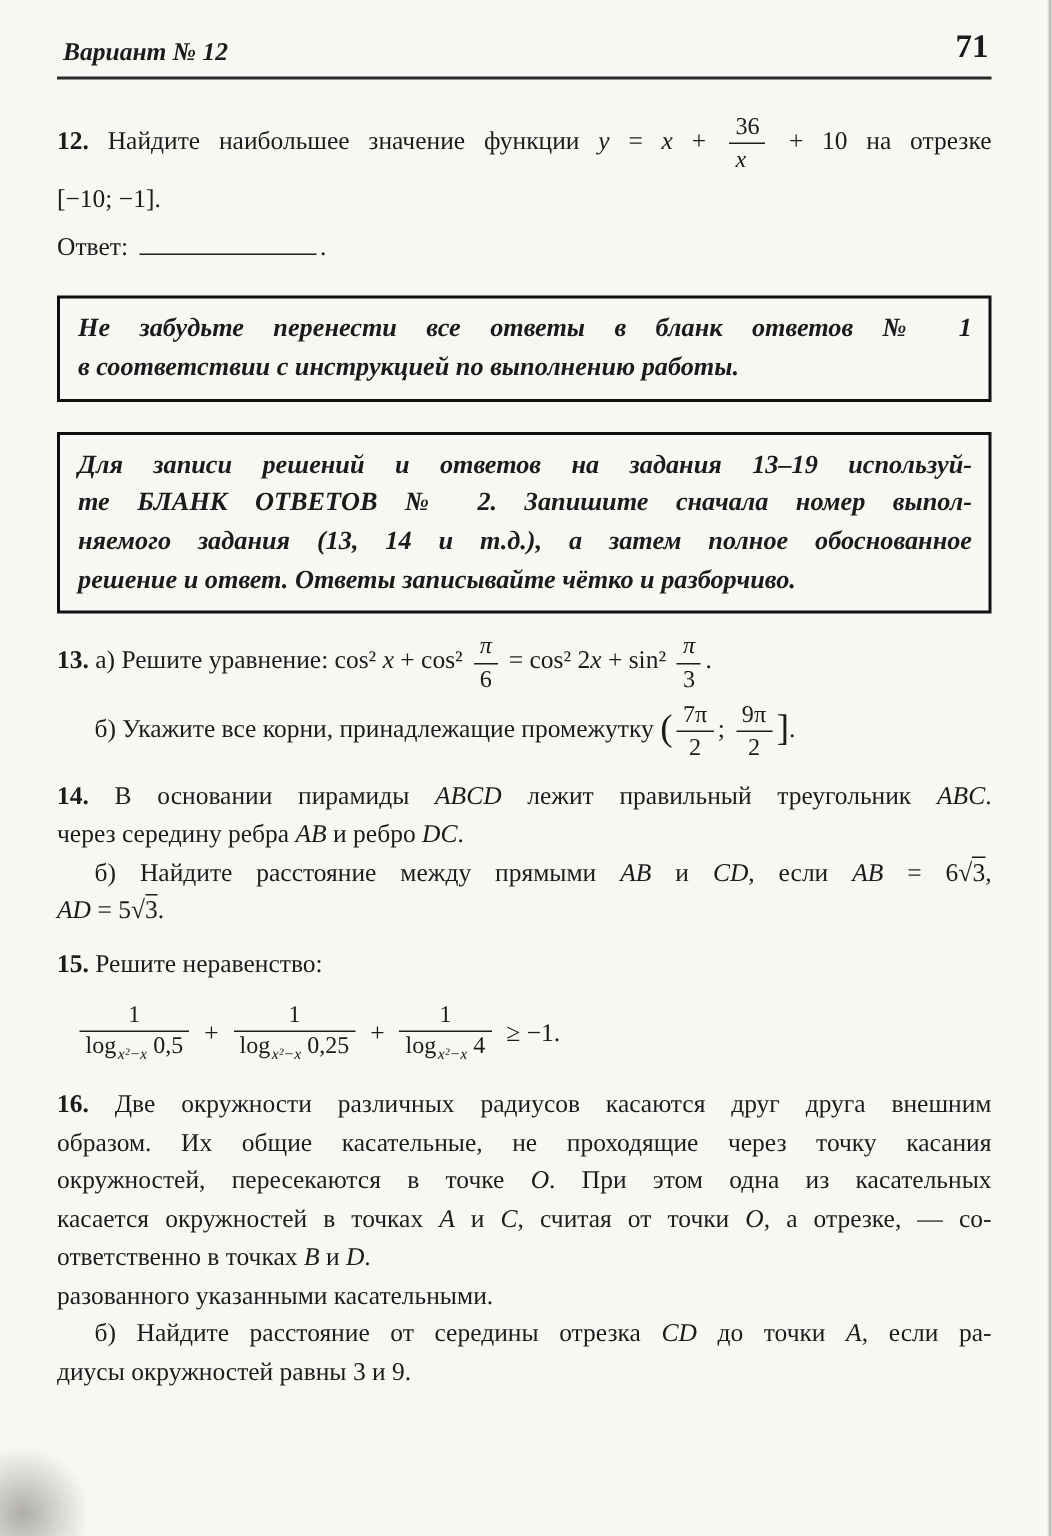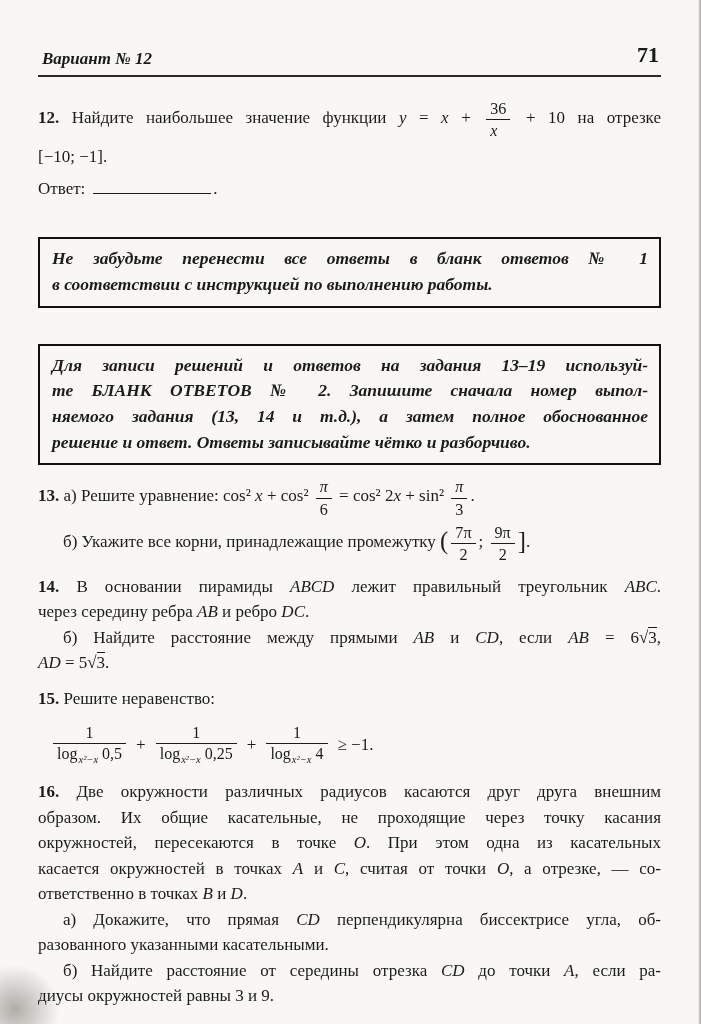--- a/index.html
+++ b/index.html
@@ -20,21 +20,21 @@
     background:linear-gradient(to left,rgba(60,55,50,.45),rgba(60,55,50,0));
   }
   .page::after{ 
     content:"";position:absolute;left:-30px;bottom:-30px;width:90px;height:90px;
     border-radius:50%;
     background:radial-gradient(circle,rgba(40,35,30,.35),rgba(40,35,30,0) 70%);
   }
   .header{
     display:flex;justify-content:space-between;align-items:flex-end;
     border-bottom:2.2px solid #2a2a2a;
-    padding:0 2px 4px 4px;margin-bottom:22px;margin-top:24px;
+    padding:0 2px 4px 4px;margin-bottom:22px;
   }
   .hdr-title{font-style:italic;font-weight:700;font-size:17px;}
   .hdr-page{font-weight:700;font-size:22px;}
 
   .problem{margin:4px 0 10px;}
   .ln{min-height:25px;}
   .j{text-align:justify;text-align-last:justify;}
   .ind{padding-left:25px;}
   .tallln{margin:2px 0 4px;}
 
@@ -55,21 +55,21 @@
 
   .answer-line{margin-top:6px;}
   .blank{
     display:inline-block;width:118px;height:14px;
     border-bottom:1.2px solid #1b1b1b;margin:0 2px 0 8px;
   }
 
   .notice{
     border:2px solid #101010;
     padding:7px 11px 8px 12px;
-    margin:36px 0 12px;
+    margin:20px 0 12px;
     font-weight:700;font-style:italic;
     font-size:17.5px;line-height:1.47;
   }
   .notice .ln{min-height:24px;}
 
   .ineq{
     display:flex;align-items:center;
     margin:10px 0 8px 12px;min-height:48px;
   }
   .ineq .frac{font-size:16px;}
@@ -135,19 +135,18 @@
       <span class="op">≥ −1.</span>
     </div>
   </div>
 
   <div class="problem">
     <div class="ln j"><span class="bseg">16. </span><span>Две окружности различных радиусов касаются друг друга внешним</span></div>
     <div class="ln j"><span>образом. Их общие касательные, не проходящие через точку касания</span></div>
     <div class="ln j"><span>окружностей, пересекаются в точке </span><span class="iseg">O</span><span>. При этом одна из касательных</span></div>
     <div class="ln j"><span>касается окружностей в точках </span><span class="iseg">A</span><span> и </span><span class="iseg">C</span><span>, считая от точки </span><span class="iseg">O</span><span>, а отрезке, — со-</span></div>
     <div class="ln"><span>ответственно в точках </span><span class="iseg">B</span><span> и </span><span class="iseg">D</span><span>.</span></div>
-    <div class="ln j ind"><span>а) Докажите, что прямая </span><span class="iseg">CD</span><span> перпендикулярна биссектрисе угла, об-</span></div>
     <div class="ln"><span>разованного указанными касательными.</span></div>
     <div class="ln j ind"><span>б) Найдите расстояние от середины отрезка </span><span class="iseg">CD</span><span> до точки </span><span class="iseg">A</span><span>, если ра-</span></div>
     <div class="ln"><span>диусы окружностей равны 3 и 9.</span></div>
   </div>
 
 </div>
 
 </body></html>

